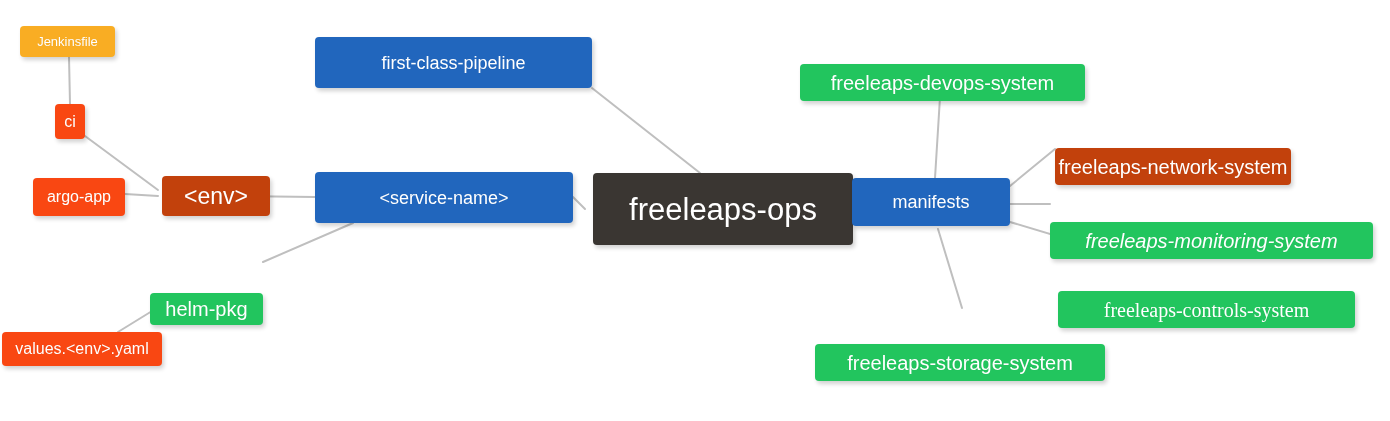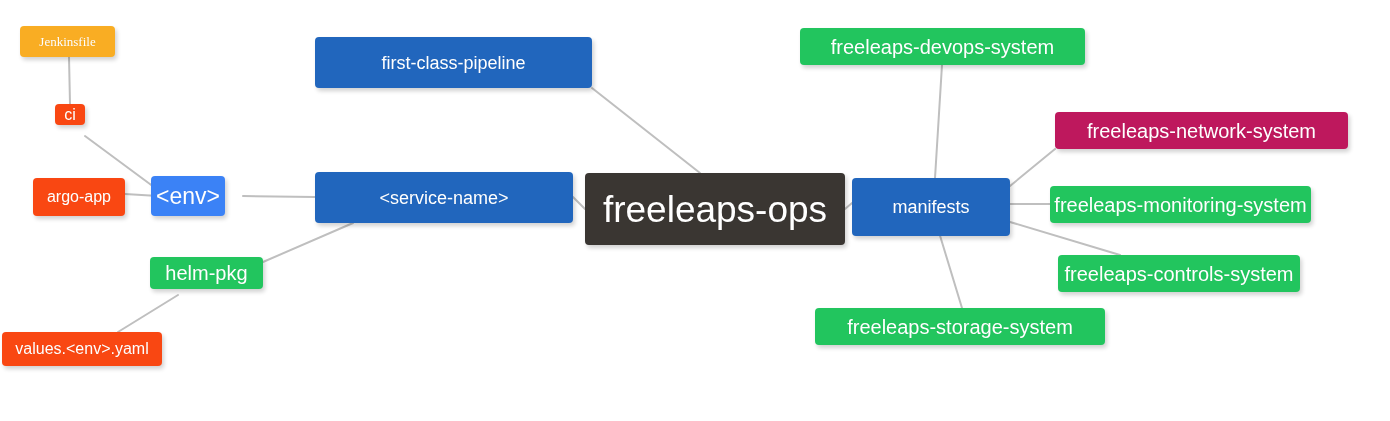--- a/index.html
+++ b/index.html
@@ -36,26 +36,26 @@
     color: #ffffff;
     border-radius: 4px;
     white-space: nowrap;
     line-height: 1;
     box-shadow: 2px 3px 4px rgba(0, 0, 0, 0.18);
     text-shadow: 0 0 1px rgba(0,0,0,0.08);
     padding: 0 10px;
     user-select: none;
   }
   
-  .tier-root   { font-size: 37px; }
+  .tier-root   { font-size: 31px; margin-left: 8px; }
   .tier-main   { font-size: 18px; }
   .tier-branch { font-size: 23px; }
-  .tier-leaf   { font-size: 20px; }
+  .tier-leaf   { font-size: 20px; margin-top: 36px; }
   .tier-small  { font-size: 16px; }
-  .tier-tiny   { font-size: 13px; font-family: Liberation Serif, serif; }
+  .tier-tiny   { font-size: 13px; }
 </style>
 </head>
 <body>
 
 <div id="mindmap-canvas">
   <svg id="edge-layer" viewBox="0 0 1390 421" preserveAspectRatio="none">
       <line x1="585" y1="209" x2="573" y2="197" stroke="#bfbfbf" stroke-width="2" stroke-linecap="round"></line>
       <line x1="845" y1="209" x2="852" y2="203" stroke="#bfbfbf" stroke-width="2" stroke-linecap="round"></line>
       <line x1="592" y1="88" x2="700" y2="173" stroke="#bfbfbf" stroke-width="2" stroke-linecap="round"></line>
       <line x1="315" y1="197" x2="243" y2="196" stroke="#bfbfbf" stroke-width="2" stroke-linecap="round"></line>
@@ -66,27 +66,27 @@
       <line x1="178" y1="295" x2="118" y2="332" stroke="#bfbfbf" stroke-width="2" stroke-linecap="round"></line>
       <line x1="935" y1="178" x2="942" y2="65" stroke="#bfbfbf" stroke-width="2" stroke-linecap="round"></line>
       <line x1="1010" y1="186" x2="1055" y2="149" stroke="#bfbfbf" stroke-width="2" stroke-linecap="round"></line>
       <line x1="1010" y1="204" x2="1050" y2="204" stroke="#bfbfbf" stroke-width="2" stroke-linecap="round"></line>
       <line x1="1010" y1="222" x2="1120" y2="255" stroke="#bfbfbf" stroke-width="2" stroke-linecap="round"></line>
       <line x1="938" y1="229" x2="962" y2="308" stroke="#bfbfbf" stroke-width="2" stroke-linecap="round"></line>
     </svg>
   <div id="node-layer">
       <div class="mm-node tier-root" style="left: 585px; top: 173px; width: 260px; height: 72px; background: rgb(58, 54, 50);">freeleaps-ops</div>
       <div class="mm-node tier-main" style="left: 315px; top: 172px; width: 258px; height: 51px; background: rgb(33, 102, 189);">&lt;service-name&gt;</div>
-      <div class="mm-node tier-main" style="left: 852px; top: 178px; width: 158px; height: 58px; background: rgb(33, 102, 189);">manifests</div>
+      <div class="mm-node tier-main" style="left: 852px; top: 178px; width: 158px; height: 48px; background: rgb(33, 102, 189);">manifests</div>
       <div class="mm-node tier-main" style="left: 315px; top: 37px; width: 277px; height: 51px; background: rgb(33, 102, 189);">first-class-pipeline</div>
-      <div class="mm-node tier-branch" style="left: 151px; top: 176px; width: 74px; height: 40px; background: #3b82f6;">&lt;env&gt;</div>
+      <div class="mm-node tier-branch" style="left: 162px; top: 176px; width: 108px; height: 40px; background: #c2410c;">&lt;env&gt;</div>
       <div class="mm-node tier-leaf" style="left: 150px; top: 257px; width: 113px; height: 32px; background: rgb(34, 197, 94);">helm-pkg</div>
-      <div class="mm-node tier-small" style="left: 55px; top: 104px; width: 30px; height: 21px; background: rgb(249, 71, 18);">ci</div>
+      <div class="mm-node tier-small" style="left: 55px; top: 104px; width: 30px; height: 35px; background: rgb(249, 71, 18);">ci</div>
       <div class="mm-node tier-tiny" style="left: 20px; top: 26px; width: 95px; height: 31px; background: rgb(249, 173, 35);">Jenkinsfile</div>
       <div class="mm-node tier-small" style="left: 33px; top: 178px; width: 92px; height: 38px; background: rgb(249, 71, 18);">argo-app</div>
       <div class="mm-node tier-small" style="left: 2px; top: 332px; width: 160px; height: 34px; background: rgb(249, 71, 18);">values.&lt;env&gt;.yaml</div>
       <div class="mm-node tier-leaf" style="left: 800px; top: 28px; width: 285px; height: 37px; background: rgb(34, 197, 94);">freeleaps-devops-system</div>
-      <div class="mm-node tier-leaf" style="left: 1055px; top: 112px; width: 293px; height: 37px; background: #be185d;">freeleaps-network-system</div>
-      <div class="mm-node tier-leaf" style="left: 1050px; top: 186px; width: 261px; height: 37px; background: rgb(34, 197, 94);">freeleaps-monitoring-system</div>
-      <div class="mm-node tier-leaf" style="left: 1058px; top: 255px; width: 242px; height: 37px; background: rgb(34, 197, 94);">freeleaps-controls-system</div>
+      <div class="mm-node tier-leaf" style="left: 1055px; top: 112px; width: 236px; height: 37px; background: #c2410c;">freeleaps-network-system</div>
+      <div class="mm-node tier-leaf" style="left: 1050px; top: 186px; width: 323px; height: 37px; background: rgb(34, 197, 94); font-style: italic;">freeleaps-monitoring-system</div>
+      <div class="mm-node tier-leaf" style="left: 1058px; top: 255px; width: 297px; height: 37px; background: rgb(34, 197, 94); font-family: Liberation Serif, serif;">freeleaps-controls-system</div>
       <div class="mm-node tier-leaf" style="left: 815px; top: 308px; width: 290px; height: 37px; background: rgb(34, 197, 94);">freeleaps-storage-system</div>
     </div>
 </div>
 
 </body></html>

